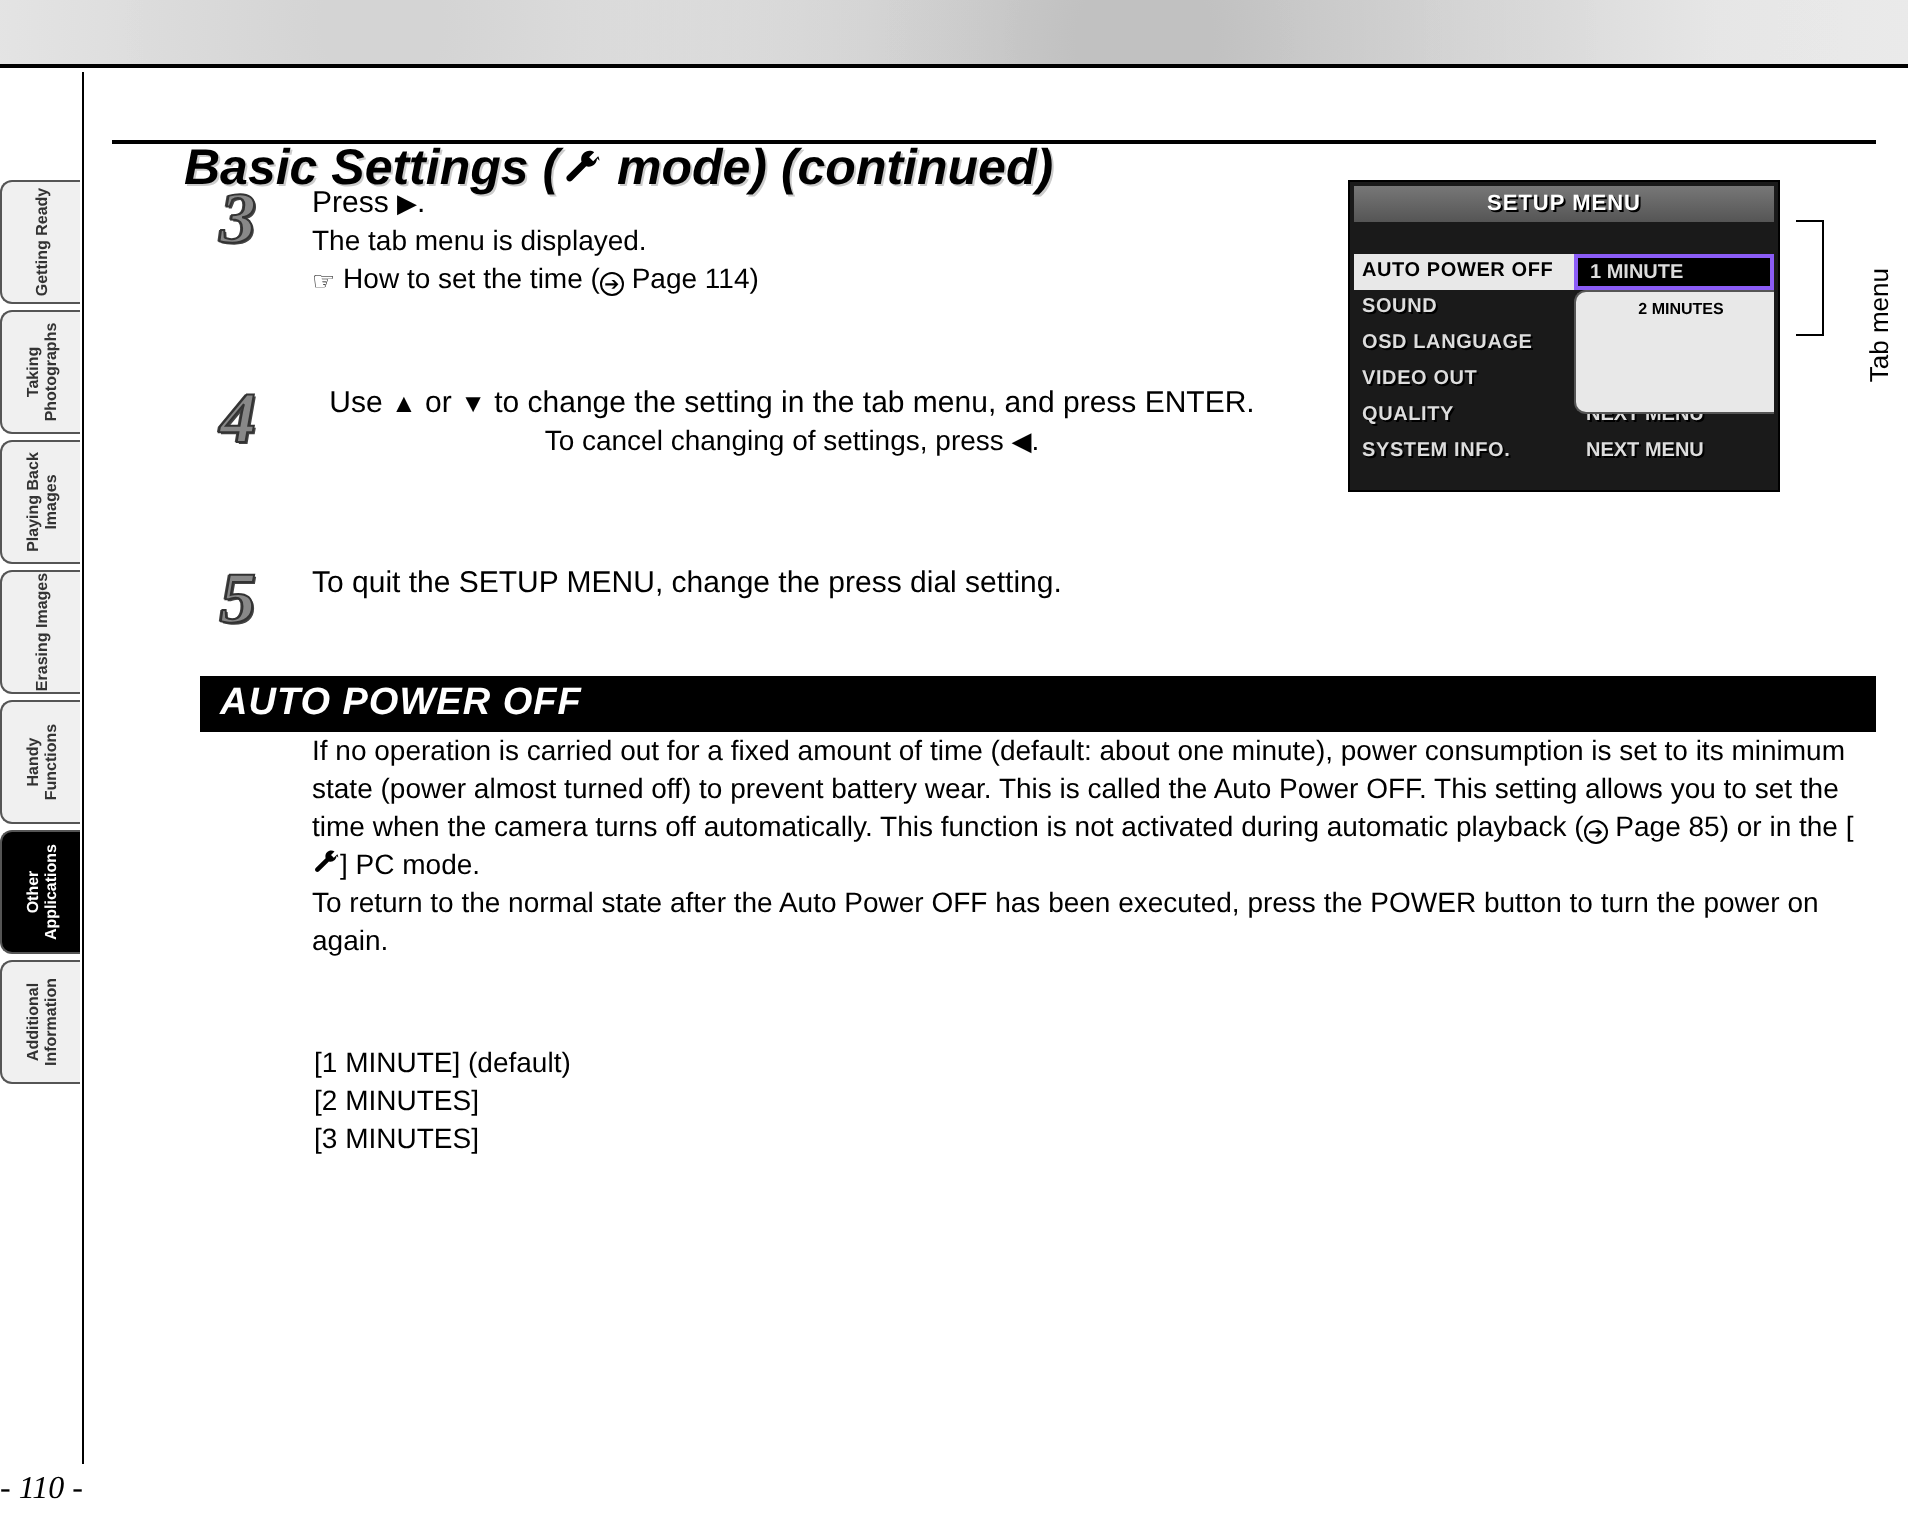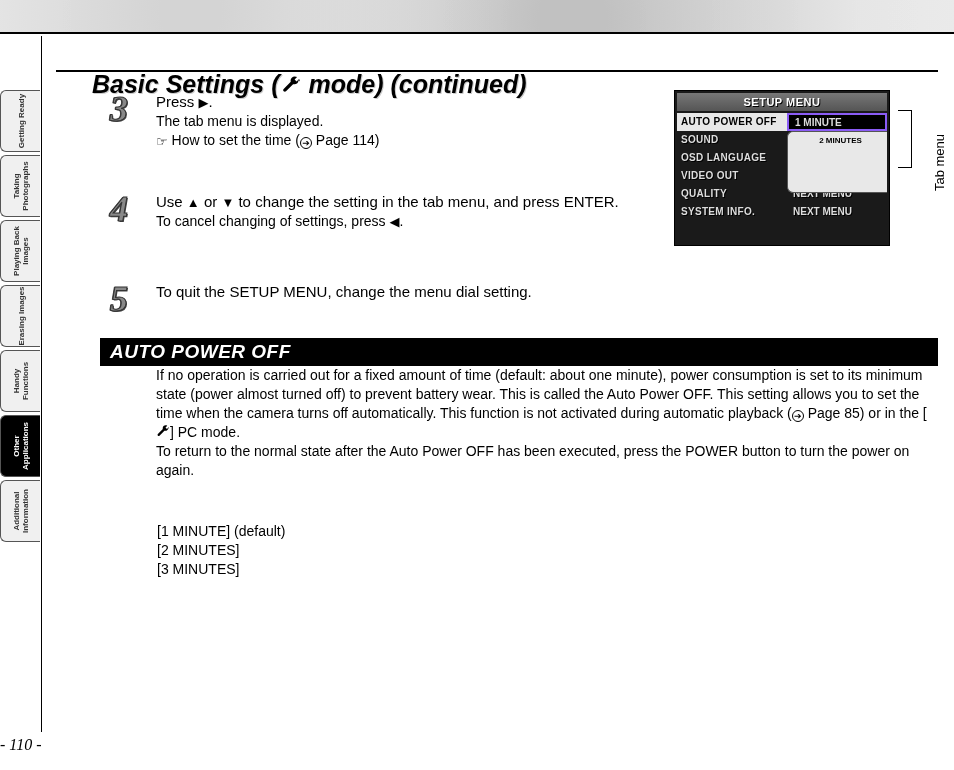--- a/index.html
+++ b/index.html
@@ -96,21 +96,21 @@
   .step4 { left: 54px; top: 108px; }
   .step5 { left: 54px; top: 198px; }
   .step-block {
     position: absolute;
     left: 100px;
     font-size: 14px;
     line-height: 19px;
     color: #000;
   }
   .sb3 { top: 12px; width: 480px; }
-  .sb4 { top: 112px; width: 480px; }
+  .sb4 { top: 112px; width: 480px; text-align: center; }
   .sb5 { top: 202px; width: 700px; }
   .step-block b { font-weight: normal; font-size: 15px; }
   .tri { font-size: 13px; }
   .section-bar {
     position: absolute;
     left: 44px; right: 0; top: 258px;
     height: 28px;
     background: #000;
     color: #fff;
     font-weight: bold;
@@ -151,21 +151,21 @@
   }
   .lcd-title {
     height: 18px;
     background: linear-gradient(#777,#555);
     color: #fff;
     font-size: 11px;
     font-weight: bold;
     text-align: center;
     line-height: 18px;
     text-shadow: 1px 1px 0 #000;
-    margin-bottom: 2px;
+    margin-bottom: 16px;
     letter-spacing: 0.5px;
   }
   .lcd-row { display: flex; height: 18px; font-size: 10px; }
   .lcd-left {
     width: 110px;
     color: #ddd;
     font-weight: bold;
     padding-left: 4px;
     line-height: 18px;
     text-shadow: 1px 1px 0 #000;
@@ -268,21 +268,21 @@
   </div>
 
   <div class="step-num step4">4</div>
   <div class="step-block sb4">
     <b><span>Use </span><span class="tri">▲</span><span> or </span><span class="tri">▼</span><span> to change the setting in the tab menu, and press ENTER.</span></b><br>
     <span>To cancel changing of settings, press </span><span class="tri">◀</span><span>.</span>
   </div>
 
   <div class="step-num step5">5</div>
   <div class="step-block sb5">
-    <b>To quit the SETUP MENU, change the menu dial setting.</b>
+    <b>To quit the SETUP MENU, change the press dial setting.</b>
   </div>
 
   <div class="lcd">
     <div class="lcd-title">SETUP MENU</div>
     <div class="lcd-row">
         <div class="lcd-left sel">AUTO POWER OFF</div>
         <div class="lcd-right sel">1 MINUTE</div>
       </div>
     <div class="lcd-row">
         <div class="lcd-left">SOUND</div>

